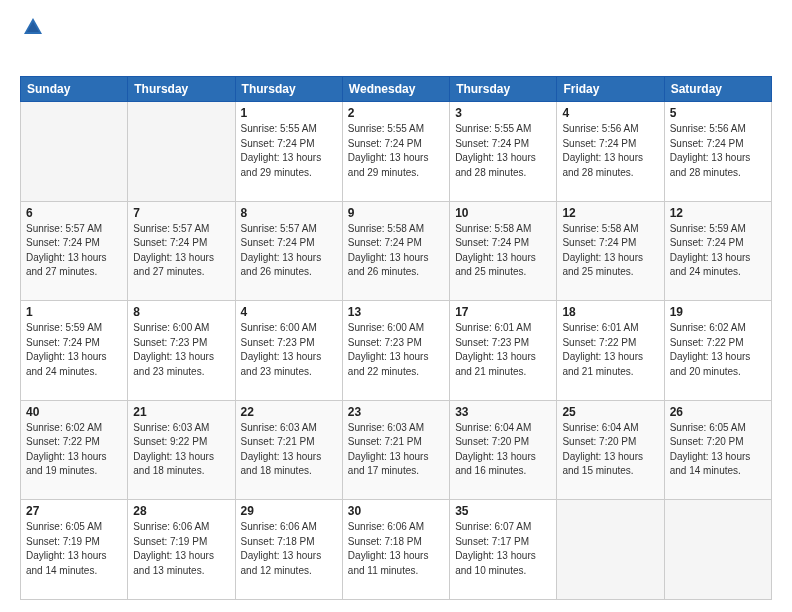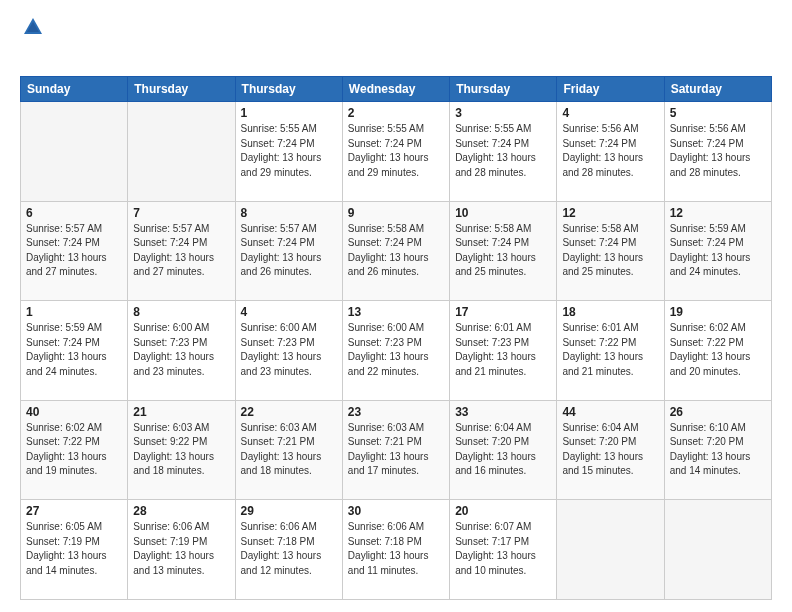--- a/index.html
+++ b/index.html
@@ -310,29 +310,29 @@
 and 17 minutes.</div>
           </td>
           <td>
             <span class="day-num">33</span>
             <div class="day-info">Sunrise: 6:04 AM
 Sunset: 7:20 PM
 Daylight: 13 hours
 and 16 minutes.</div>
           </td>
           <td>
-            <span class="day-num">44</span>
+            <span class="day-num">25</span>
             <div class="day-info">Sunrise: 6:04 AM
 Sunset: 7:20 PM
 Daylight: 13 hours
 and 15 minutes.</div>
           </td>
           <td>
             <span class="day-num">26</span>
-            <div class="day-info">Sunrise: 6:10 AM
+            <div class="day-info">Sunrise: 6:05 AM
 Sunset: 7:20 PM
 Daylight: 13 hours
 and 14 minutes.</div>
           </td>
         </tr>
         <tr>
           <td>
             <span class="day-num">27</span>
             <div class="day-info">Sunrise: 6:05 AM
 Sunset: 7:19 PM
@@ -354,21 +354,21 @@
 and 12 minutes.</div>
           </td>
           <td>
             <span class="day-num">30</span>
             <div class="day-info">Sunrise: 6:06 AM
 Sunset: 7:18 PM
 Daylight: 13 hours
 and 11 minutes.</div>
           </td>
           <td>
-            <span class="day-num">20</span>
+            <span class="day-num">35</span>
             <div class="day-info">Sunrise: 6:07 AM
 Sunset: 7:17 PM
 Daylight: 13 hours
 and 10 minutes.</div>
           </td>
           <td class="empty"></td>
           <td class="empty"></td>
         </tr>
       </tbody>
   </table>

